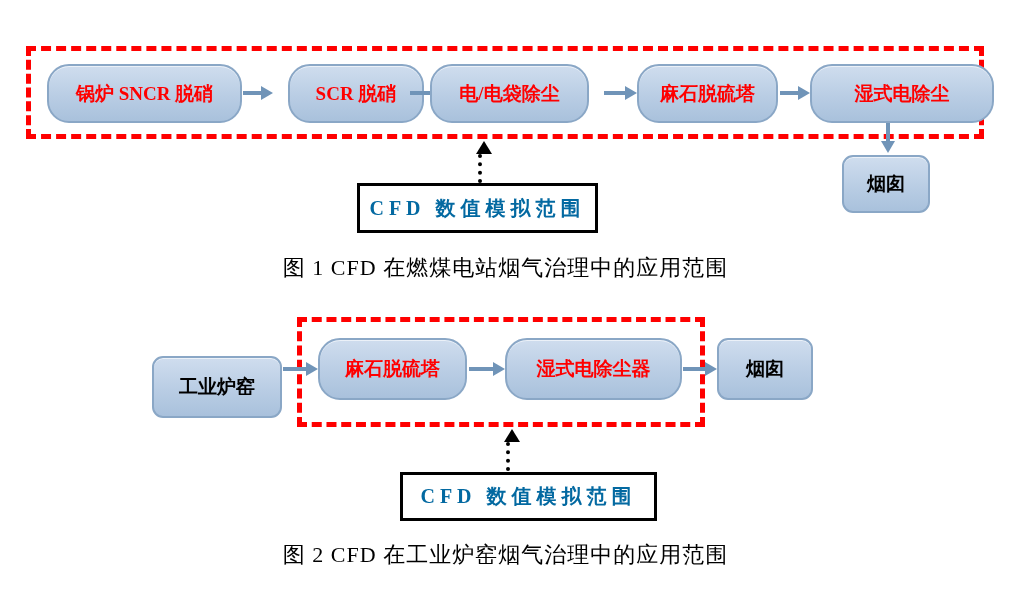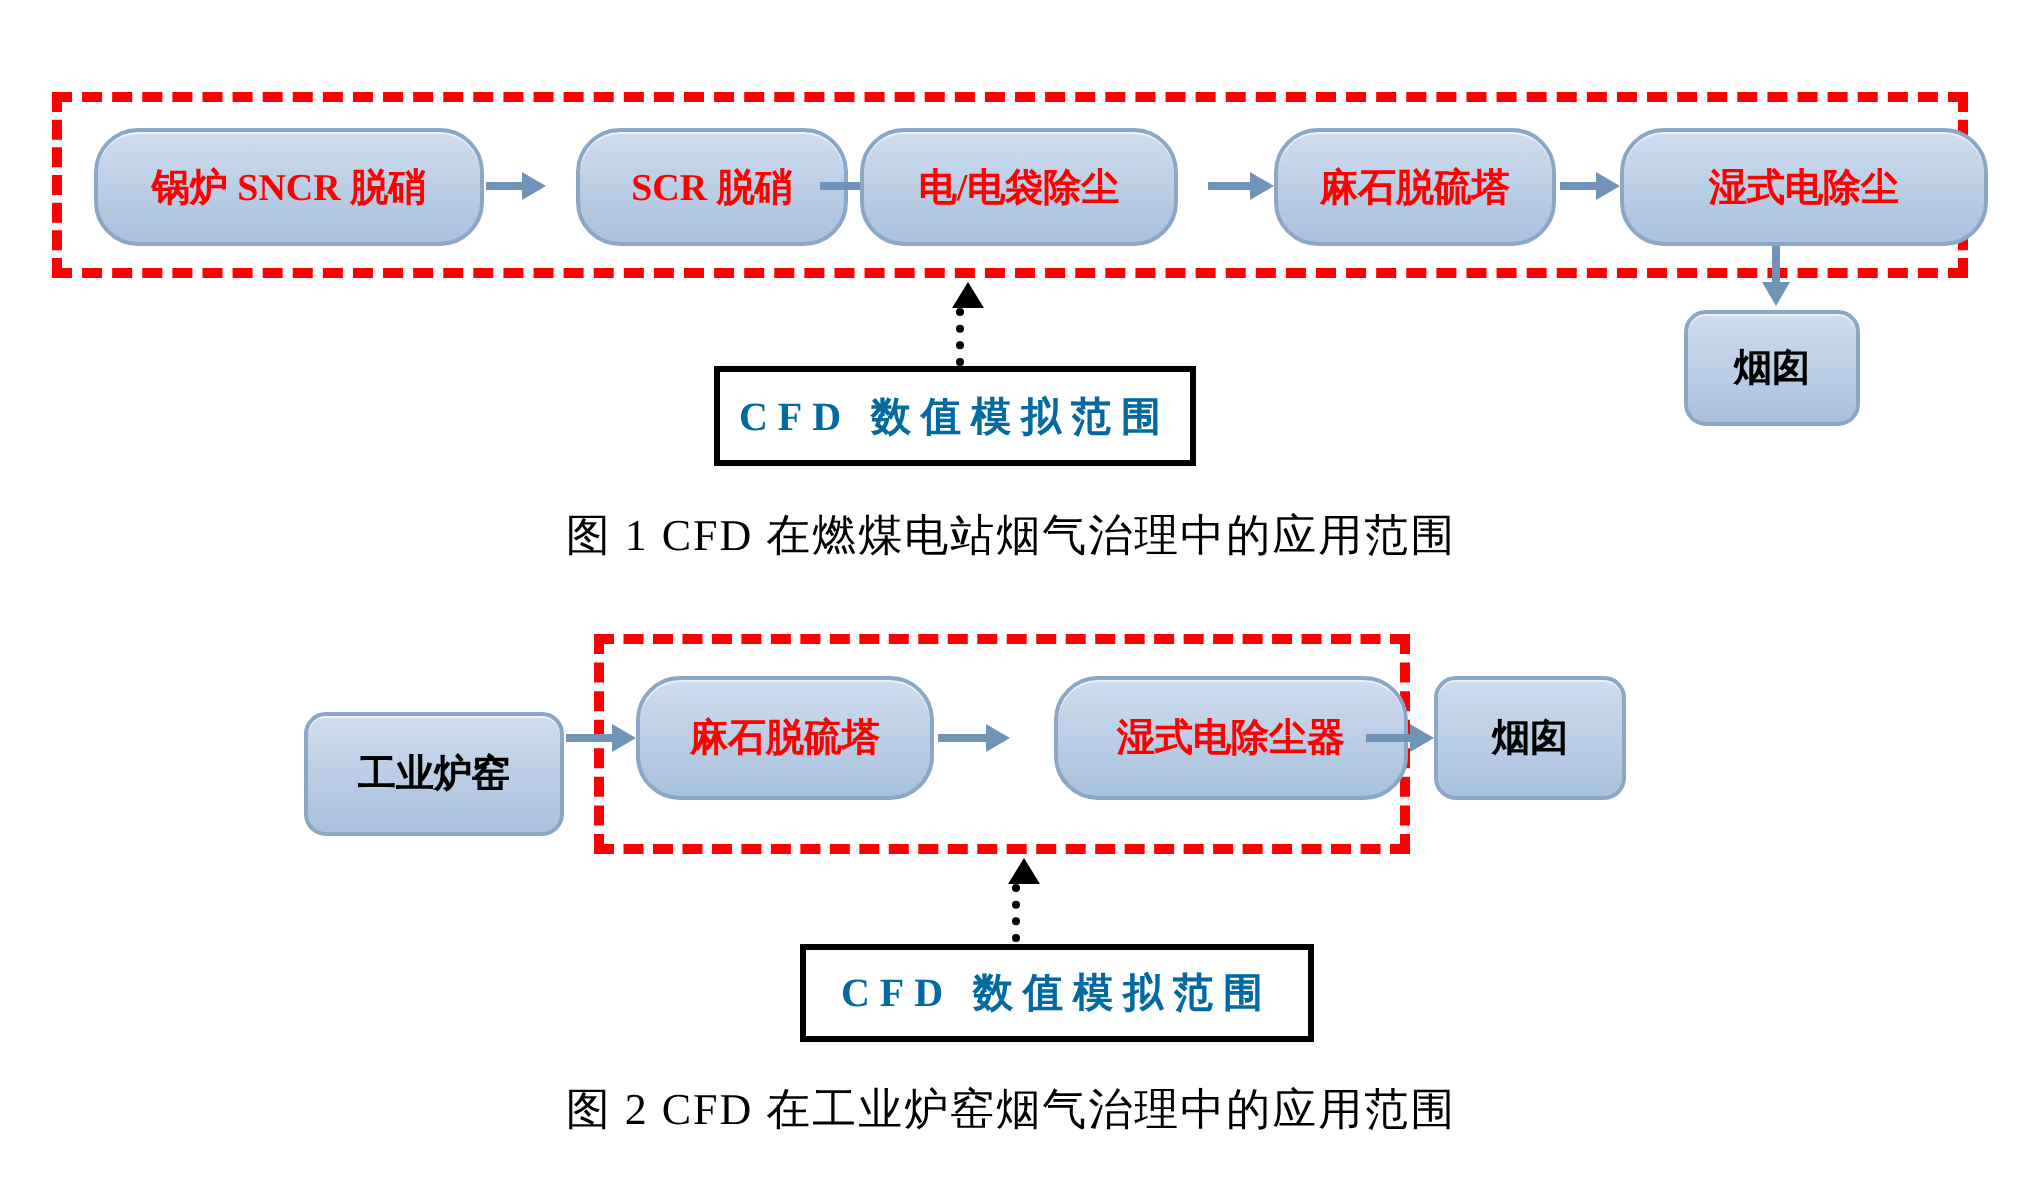--- a/index.html
+++ b/index.html
@@ -102,21 +102,21 @@
   <div class="node" style="left:152px;top:356px;width:130px;height:62px;">
     <span>工业炉窑</span>
   </div>
   <div class="harrow" style="left:283px;top:367px;width:23px;"></div>
 
   <div class="node hl" style="left:318px;top:338px;width:149px;height:62px;">
     <span>麻石脱硫塔</span>
   </div>
   <div class="harrow" style="left:469px;top:367px;width:24px;"></div>
 
-  <div class="node hl" style="left:527px;top:338px;width:177px;height:62px;">
+  <div class="node hl" style="left:505px;top:338px;width:177px;height:62px;">
     <span>湿式电除尘器</span>
   </div>
   <div class="harrow" style="left:683px;top:367px;width:22px;"></div>
 
   <div class="node" style="left:717px;top:338px;width:96px;height:62px;">
     <span>烟囱</span>
   </div>
 
   <div class="dotarrow" style="left:506px;top:442px;height:29px;"></div>
 

